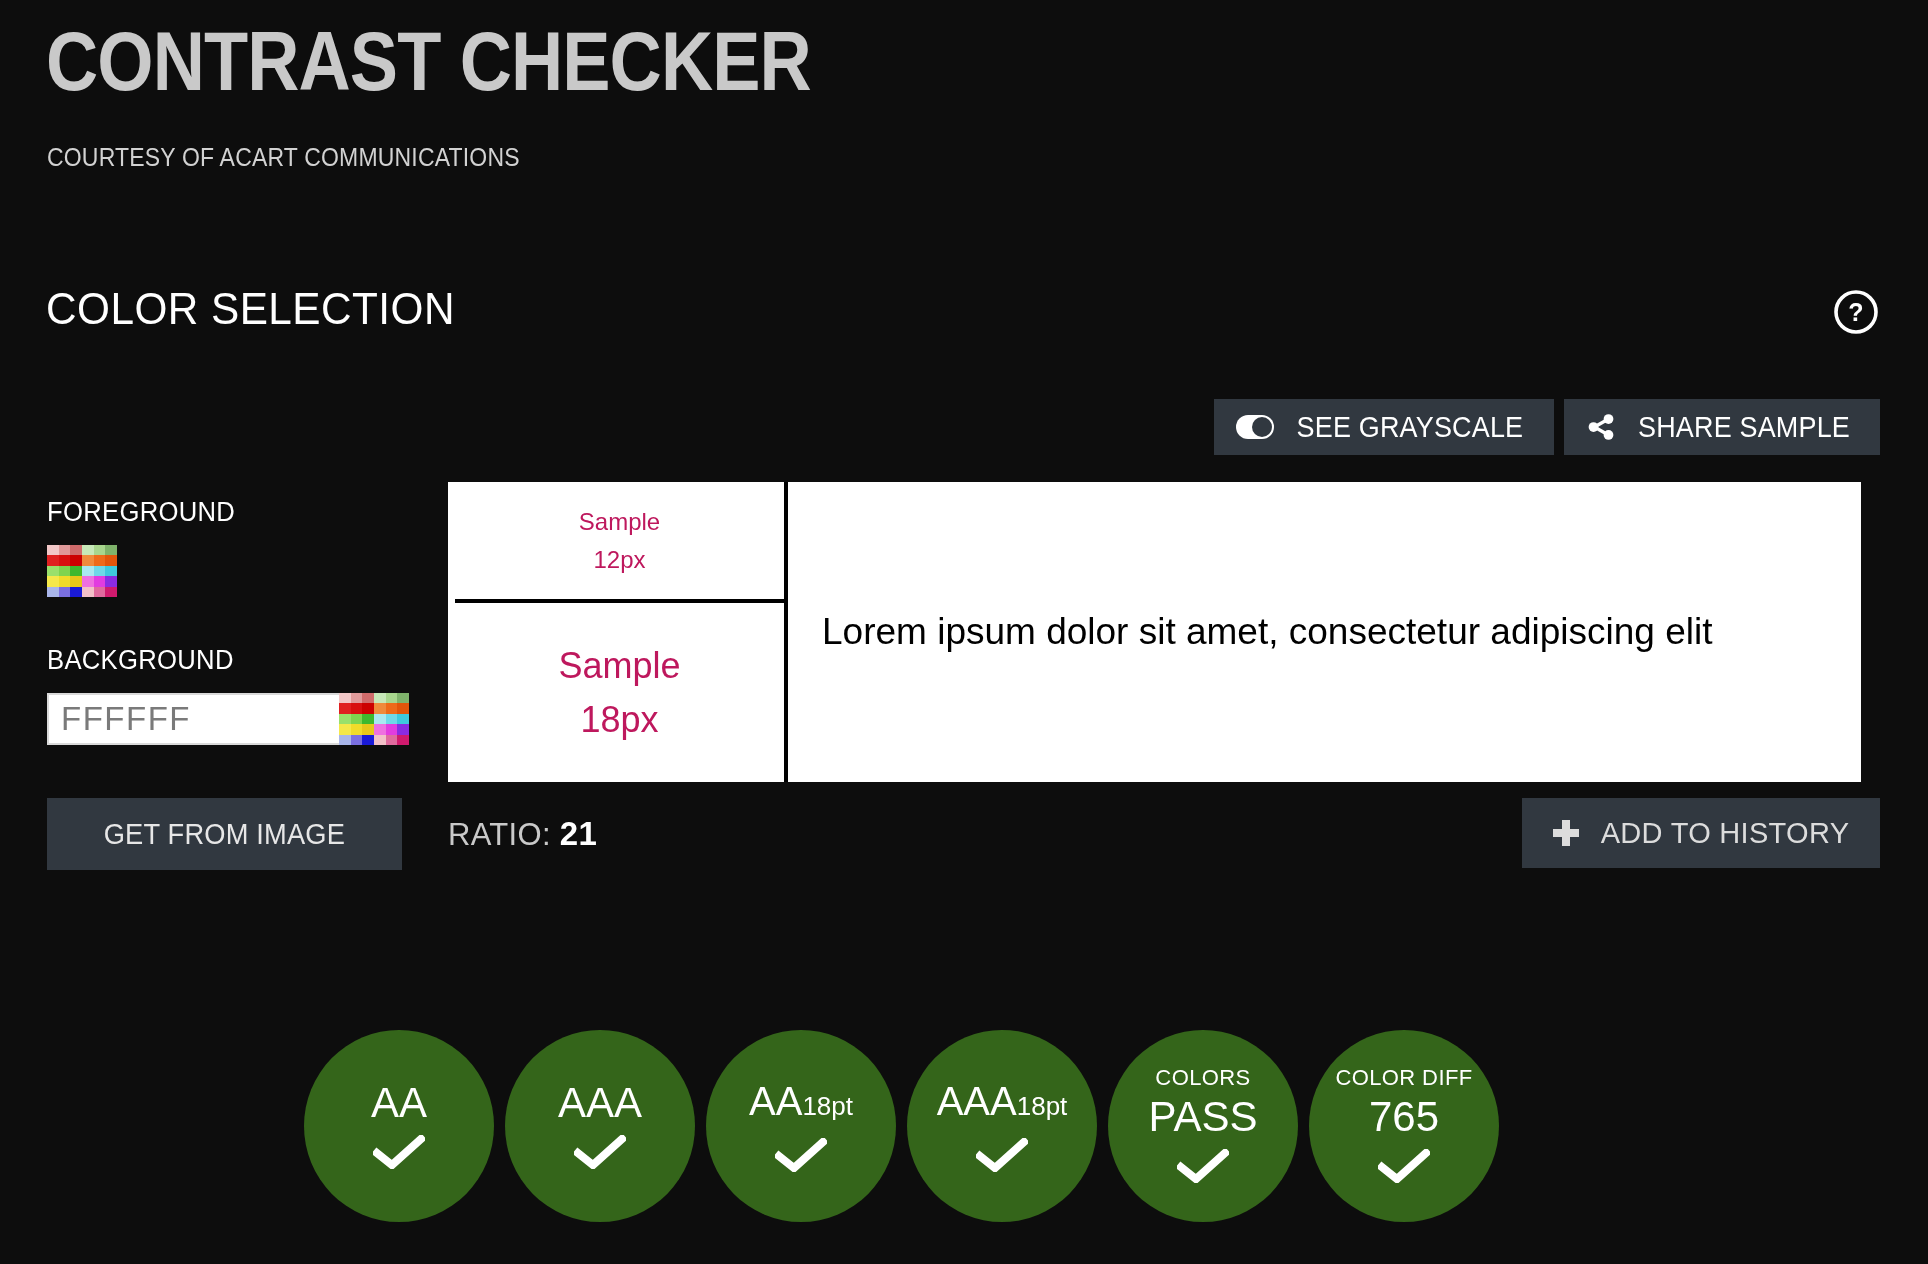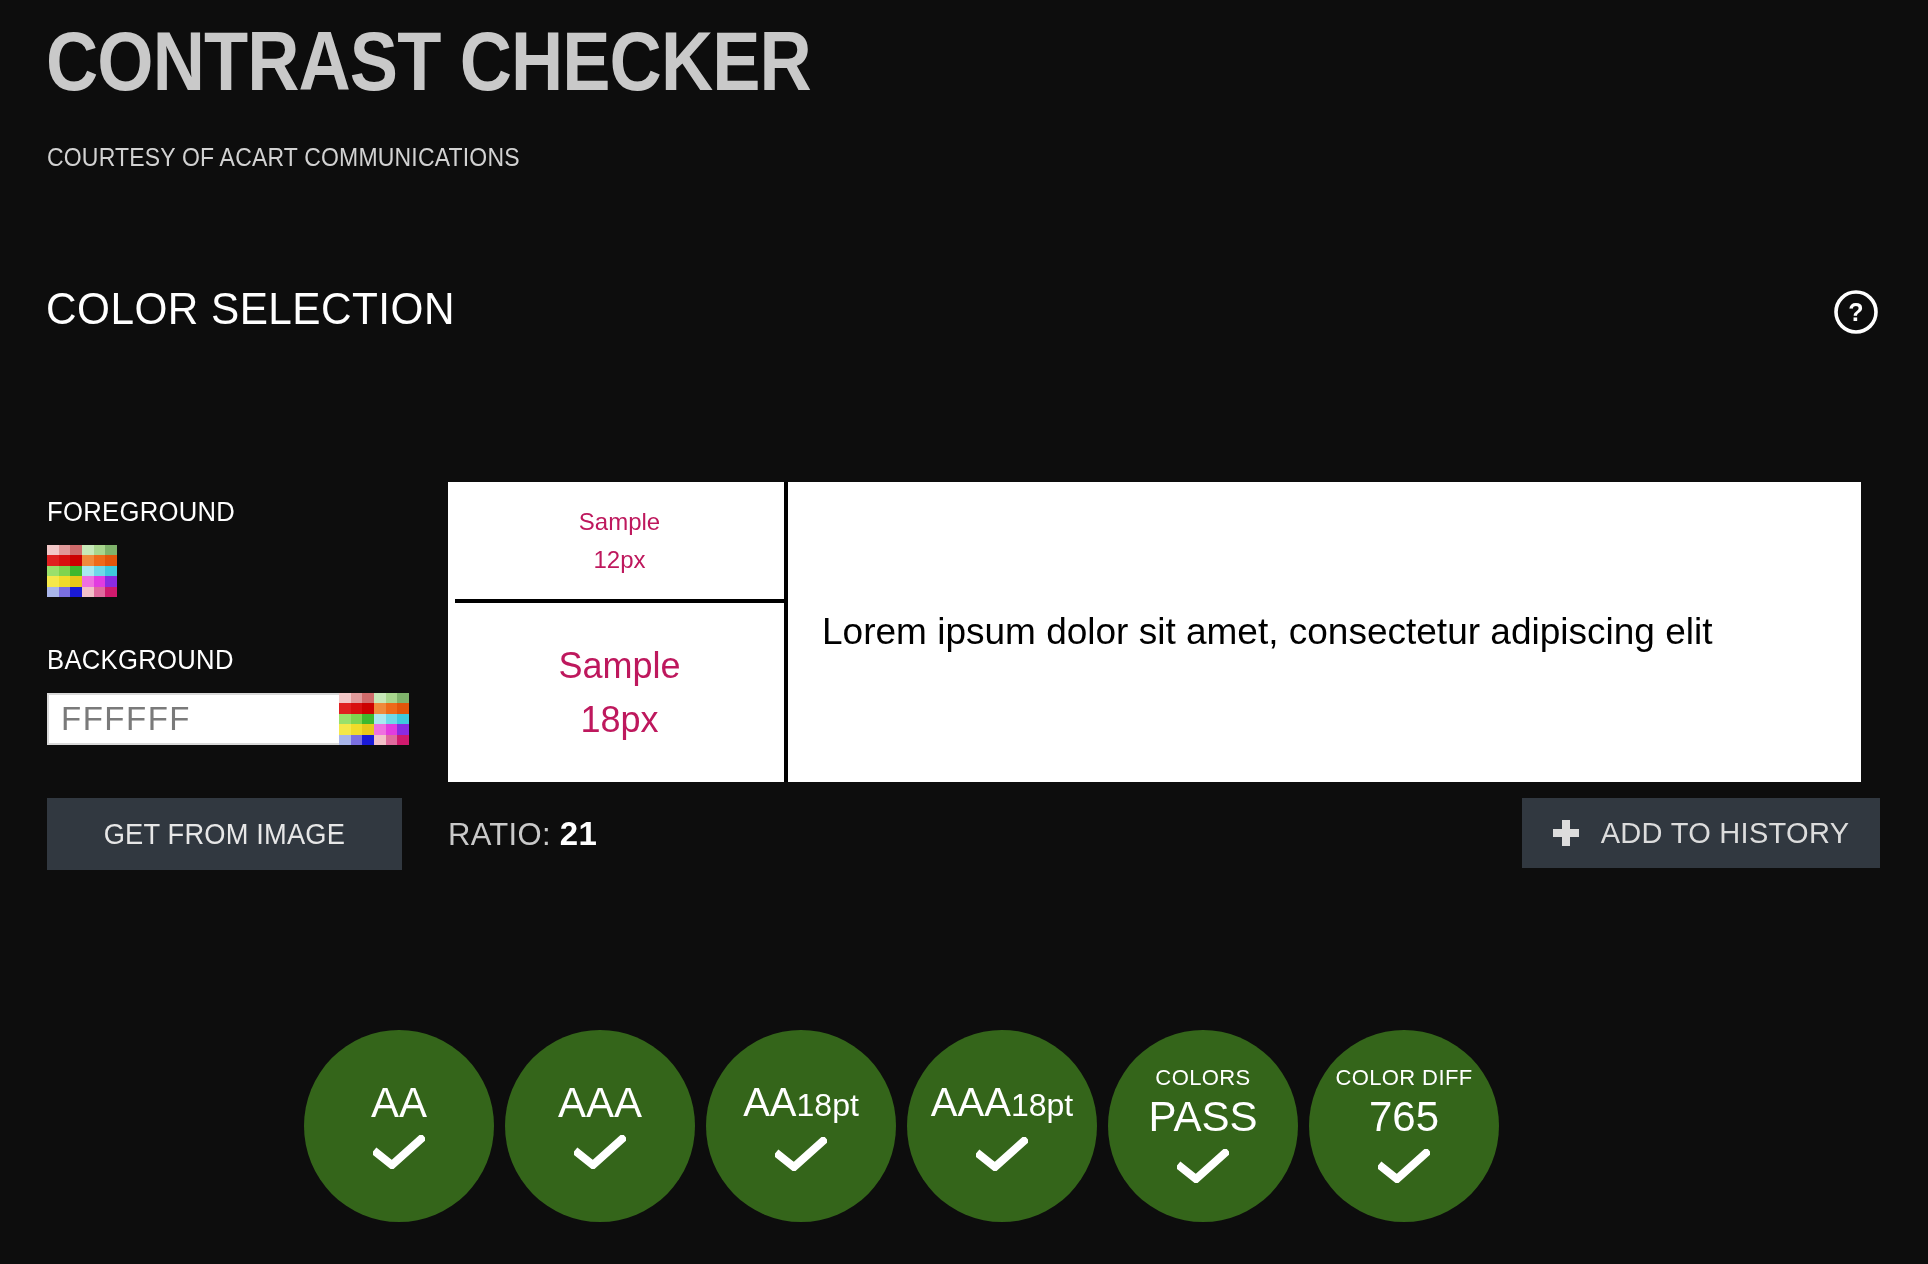--- a/index.html
+++ b/index.html
@@ -256,21 +256,21 @@
     background: #34651a;
     display: flex;
     flex-direction: column;
     align-items: center;
     justify-content: center;
     color: #ffffff;
     text-align: center;
   }
   .badge-sub { font-size: 22px; line-height: 26px; letter-spacing: 0.4px; margin-bottom: 2px; }
   .badge-main { font-size: 42px; line-height: 48px; white-space: nowrap; }
-  .badge-main .sup { font-size: 32px; }
+  .badge-main .sup { font-size: 26px; }
   .badge-main.sm { font-size: 40px; }
   .check { margin-top: 8px; width: 52px; height: 34px; }
 </style>
 </head>
 <body>
 
 <div class="page">
 
   <div class="app-title">CONTRAST CHECKER</div>
   <div class="app-subtitle">COURTESY OF ACART COMMUNICATIONS</div>
@@ -279,21 +279,39 @@
 
   <div class="help-icon">
     <svg viewBox="0 0 48 48" width="48" height="48" aria-hidden="true">
       <circle cx="24" cy="24" r="20" fill="none" stroke="#ffffff" stroke-width="3.6"></circle>
       <text x="24" y="33" text-anchor="middle" font-family="Liberation Sans, sans-serif" font-size="25" font-weight="700" fill="#ffffff">?</text>
     </svg>
   </div>
 
   <div class="toolbar">
 
-
+    <button class="tool-btn">
+      <span class="tool-ico">
+        <span class="pill"></span>
+      </span>
+      <span class="lbl">SEE GRAYSCALE</span>
+    </button>
+
+    <button class="tool-btn">
+      <span class="tool-ico">
+        <svg viewBox="0 0 32 32" width="30" height="30" aria-hidden="true">
+          <line x1="9" y1="16" x2="23" y2="8" stroke="#ffffff" stroke-width="3.4"></line>
+          <line x1="9" y1="16" x2="23" y2="24" stroke="#ffffff" stroke-width="3.4"></line>
+          <circle cx="8" cy="16" r="5.2" fill="#ffffff"></circle>
+          <circle cx="24" cy="7.5" r="5.2" fill="#ffffff"></circle>
+          <circle cx="24" cy="24.5" r="5.2" fill="#ffffff"></circle>
+        </svg>
+      </span>
+      <span class="lbl">SHARE SAMPLE</span>
+    </button>
 
   </div>
 
   <div class="field-label fg-label">FOREGROUND</div>
   <div class="input-row fg-row">
     <span class="swatch-grid">
         <i style="background: rgb(242, 199, 199);"></i>
         <i style="background: rgb(224, 154, 154);"></i>
         <i style="background: rgb(208, 107, 107);"></i>
         <i style="background: rgb(199, 232, 184);"></i>

